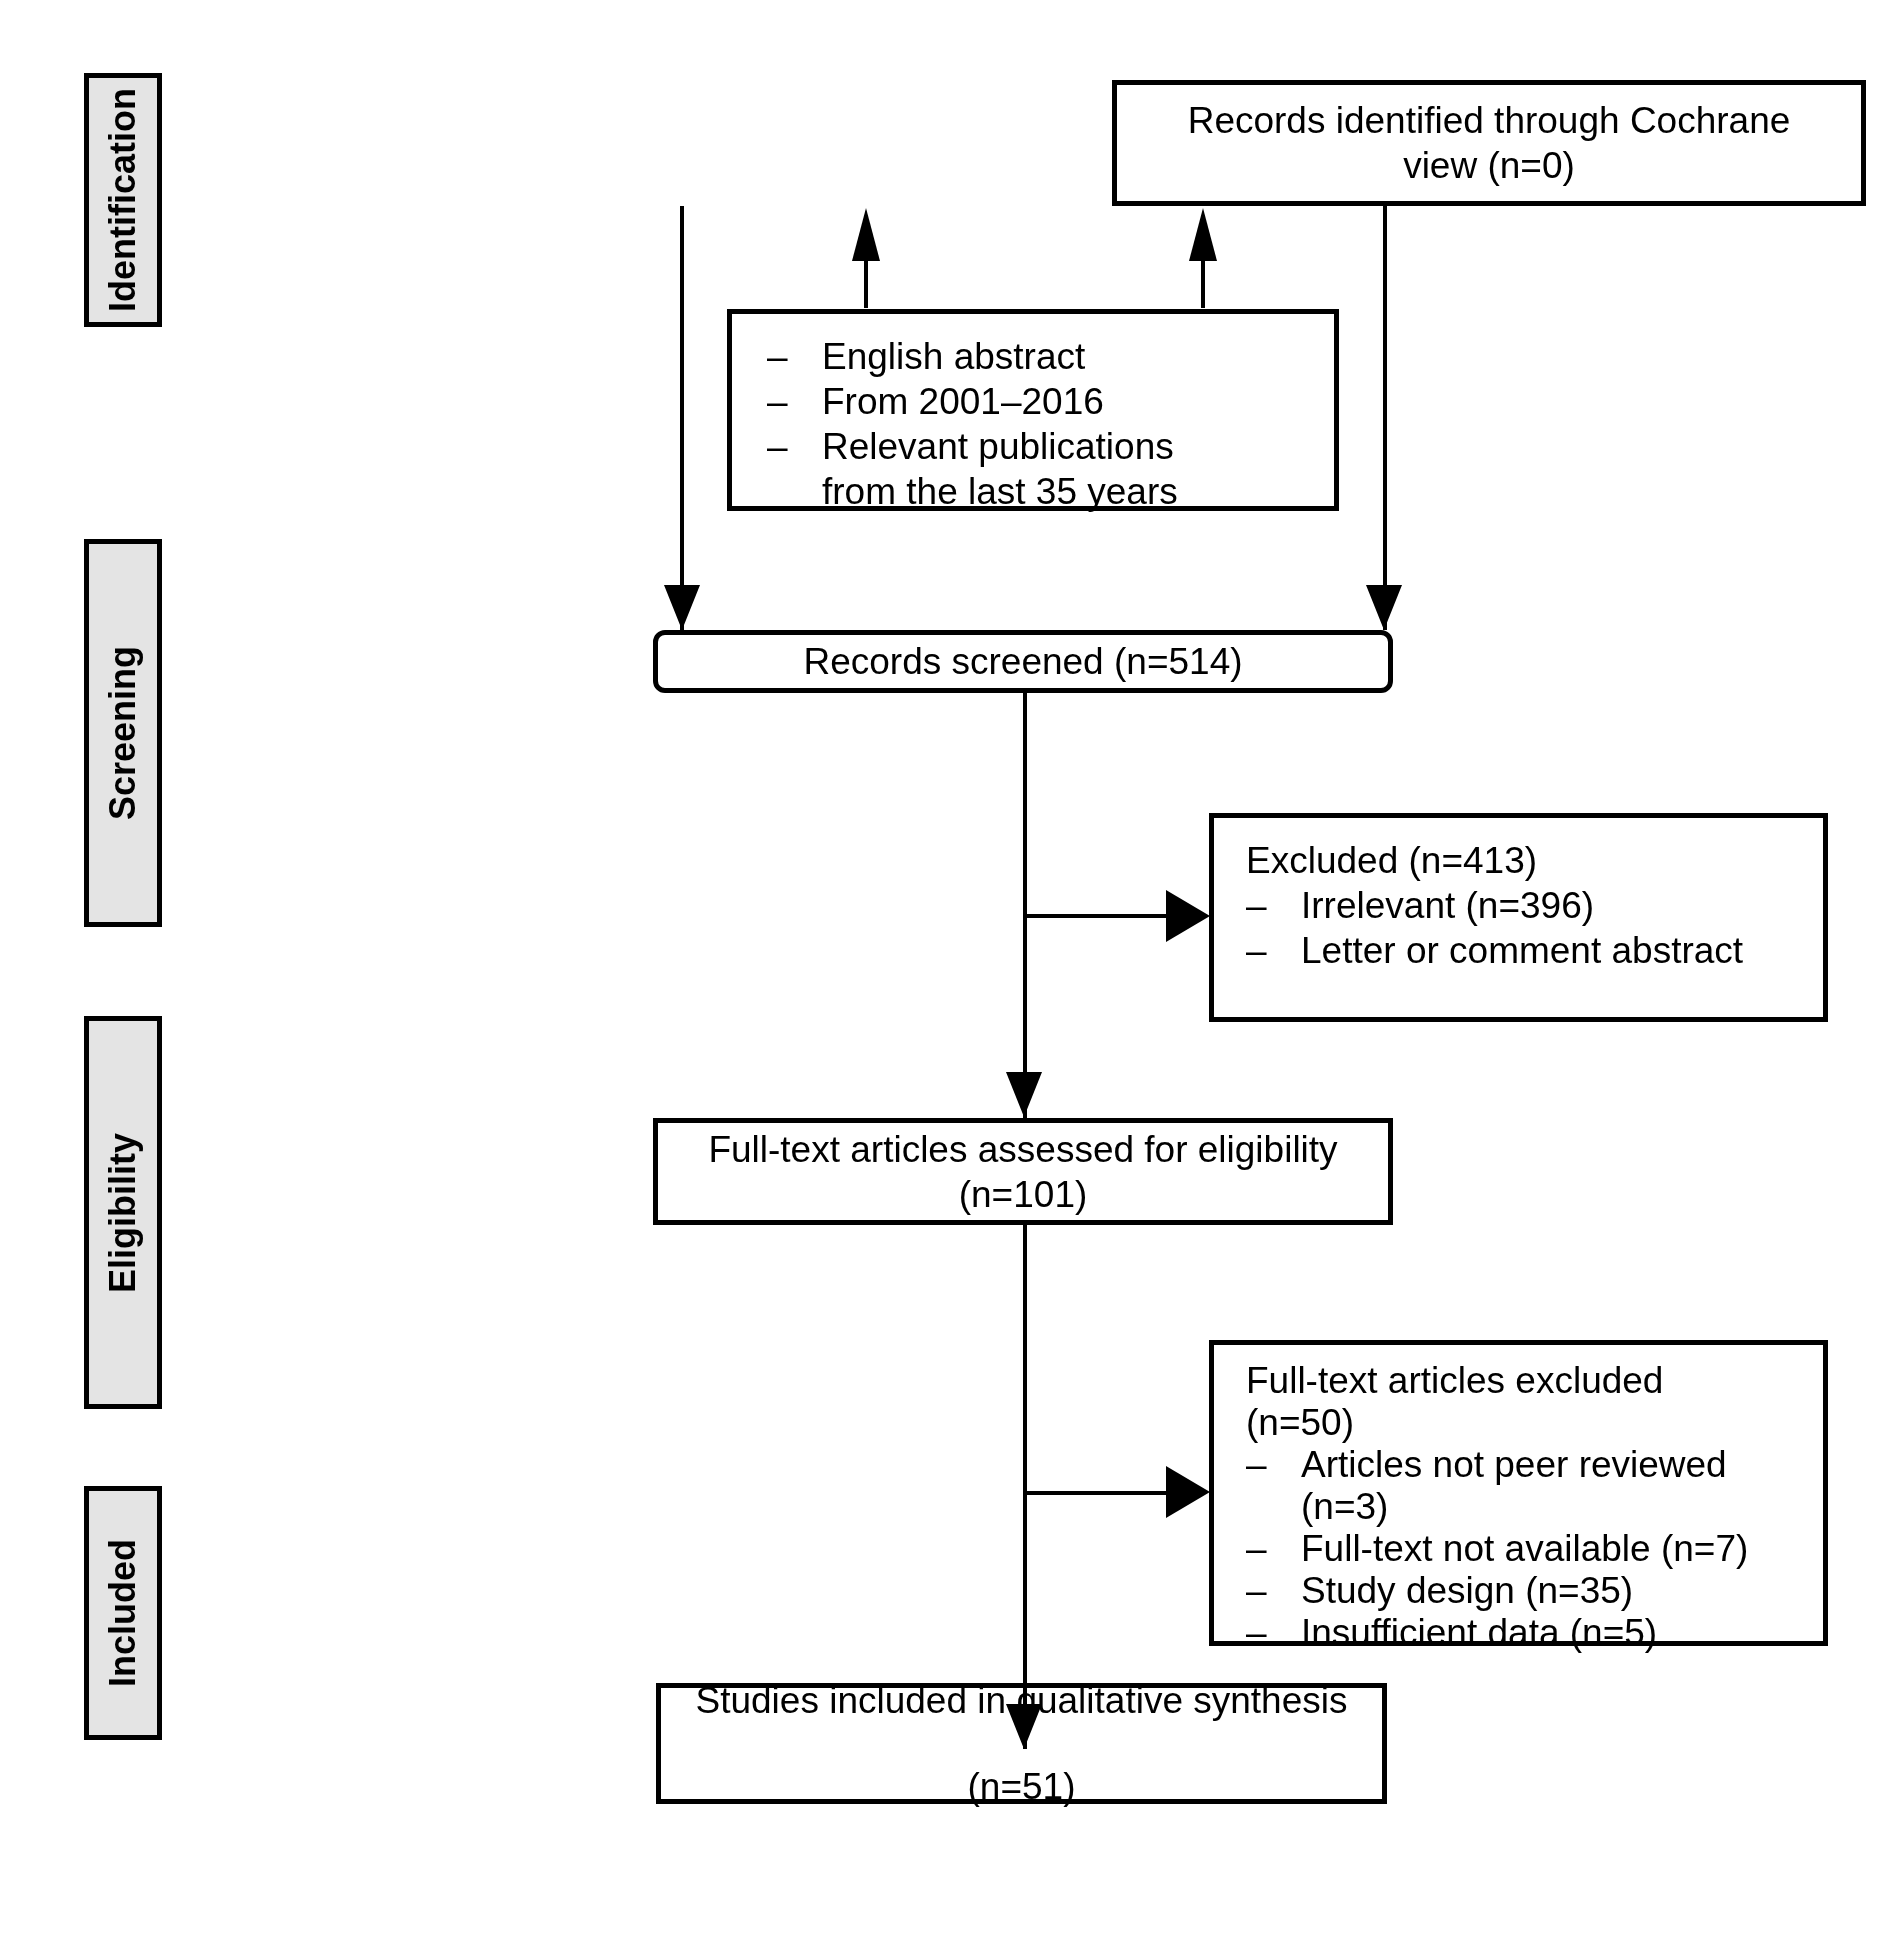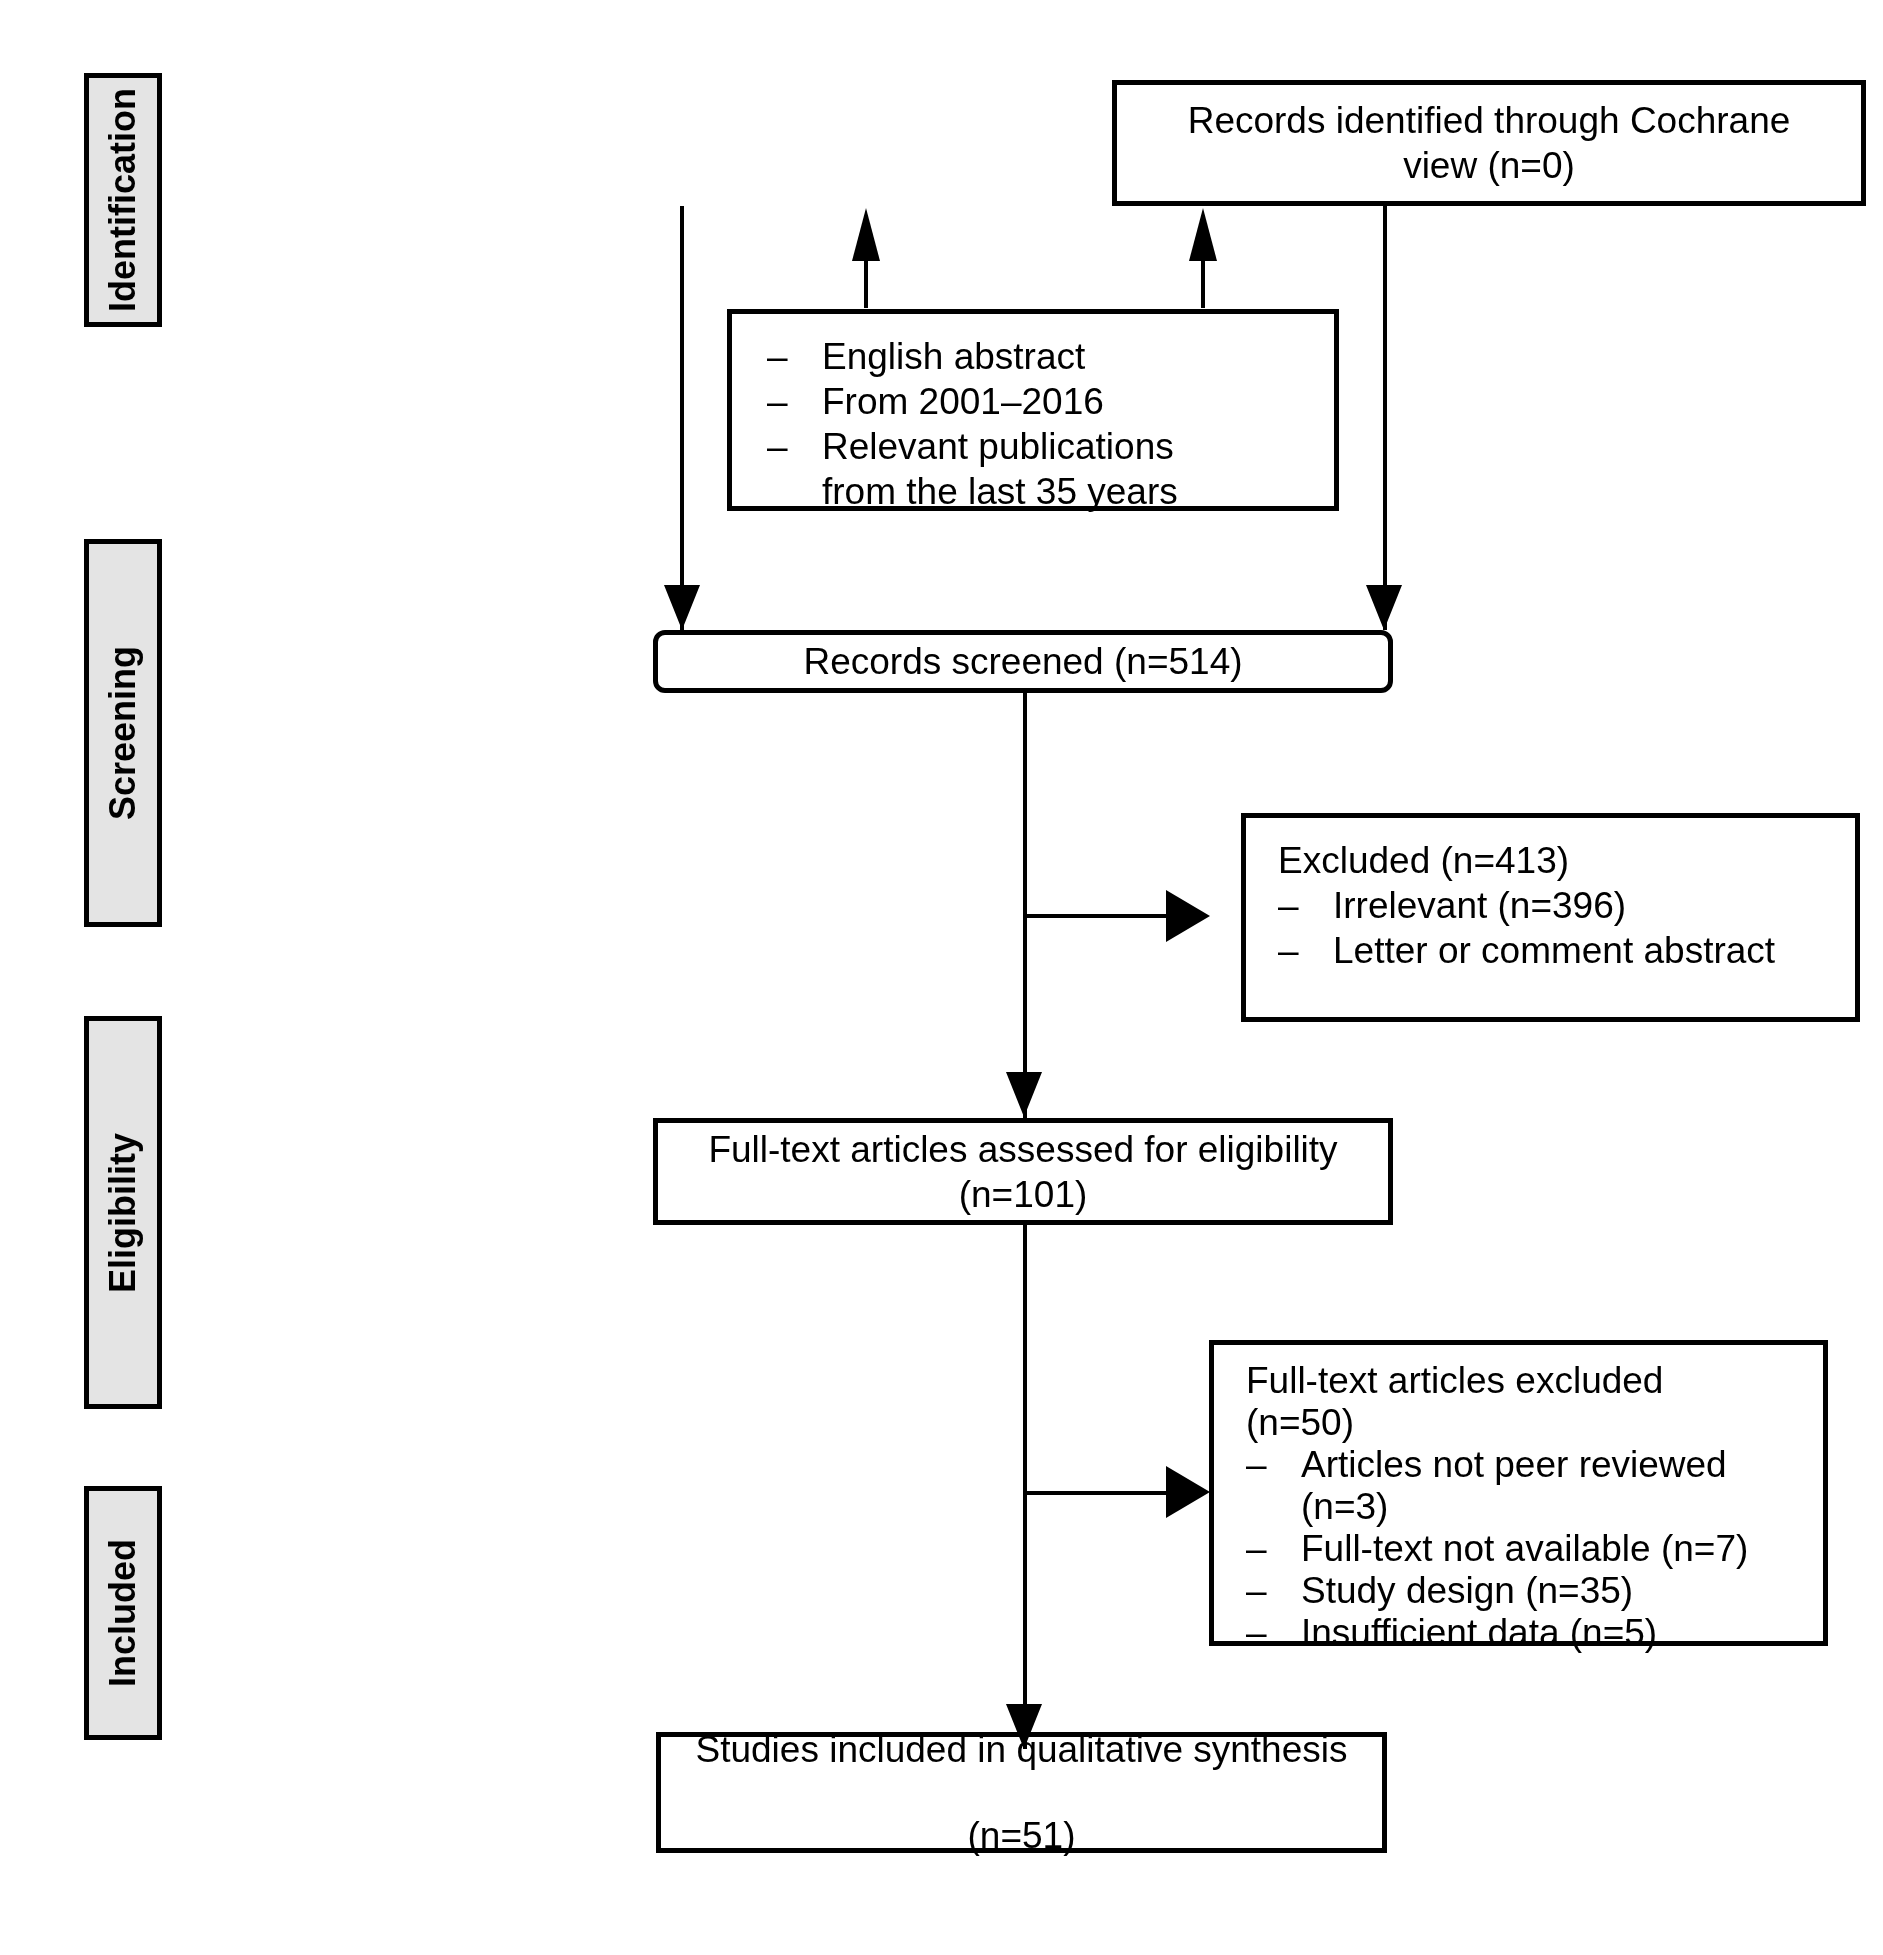--- a/index.html
+++ b/index.html
@@ -48,24 +48,24 @@
     display: flex;
     flex-direction: column;
     align-items: center;
     justify-content: center;
     text-align: center;
   }
   #box-medline    { left: 238px;  top: 80px;  width: 758px; height: 126px; }
   #box-cochrane   { left: 1112px; top: 80px;  width: 754px; height: 126px; }
   #box-criteria   { left: 727px; top: 309px;  width: 612px; height: 202px; padding: 20px 14px 0 35px; }
   #box-screened   { left: 653px; top: 630px; width: 740px; height: 63px; border-radius: 12px; }
-  #box-excluded   { left: 1209px; top: 813px; width: 619px; height: 209px; padding: 20px 14px 0 32px; margin-left: 32px; }
+  #box-excluded   { left: 1209px; top: 813px; width: 619px; height: 209px; padding: 20px 14px 0 32px; }
   #box-fulltext   { left: 653px; top: 1118px; width: 740px; height: 107px; }
   #box-ftexcluded { left: 1209px; top: 1340px; width: 619px; height: 306px; padding: 15px 14px 0 32px; line-height: 42px; }
-  #box-final      { left: 656px; top: 1732px; width: 731px; height: 121px; gap: 41px; }
+  #box-final      { left: 656px; top: 1683px; width: 731px; height: 121px; gap: 41px; }
 
   .bullet-item   { display: flex; align-items: flex-start; }
   .bullet-marker { flex: 0 0 55px; }
   .bullet-text   { flex: 1 1 auto; }
 
   
   .vline, .hline { position: absolute; background: #000; }
   #line-medline-down     { left: 680px; top: 206px;  width: 3.5px;   height: 424px; }
   #line-cochrane-down    { left: 1383px; top: 206px;  width: 3.5px;   height: 424px; }
   #line-criteria-medline { left: 864px; top: 255px;  width: 3.5px;   height: 53px; }

